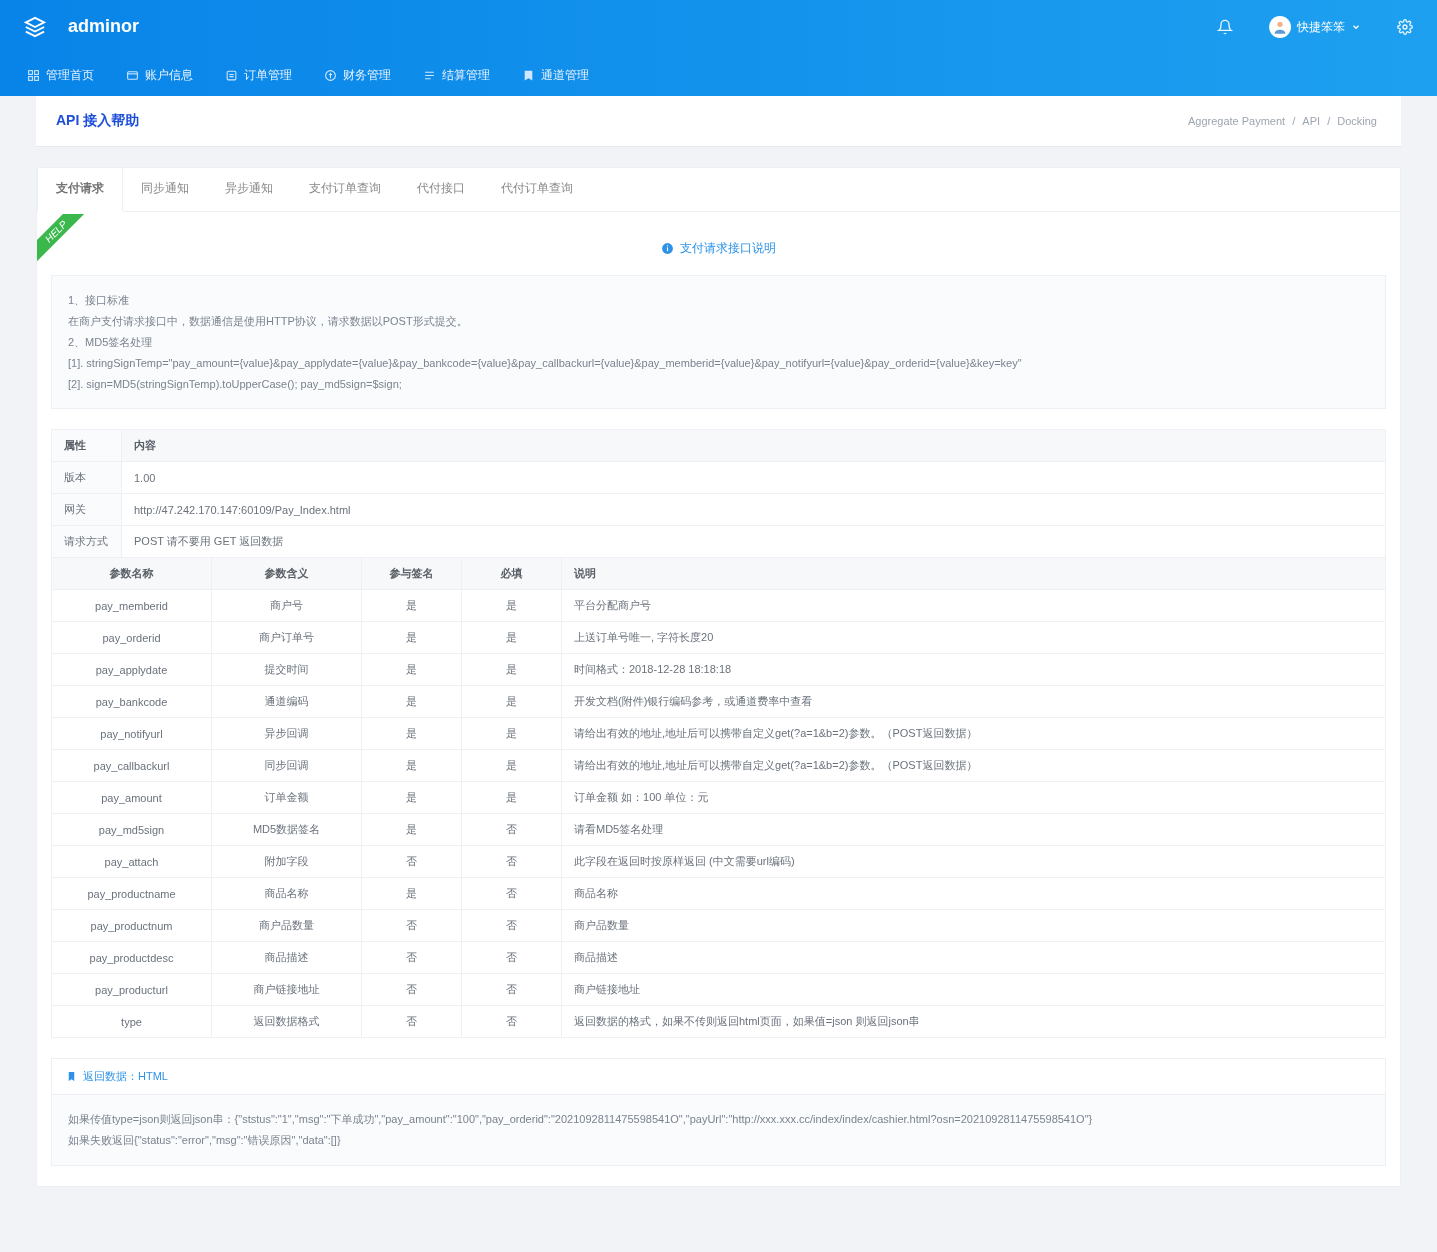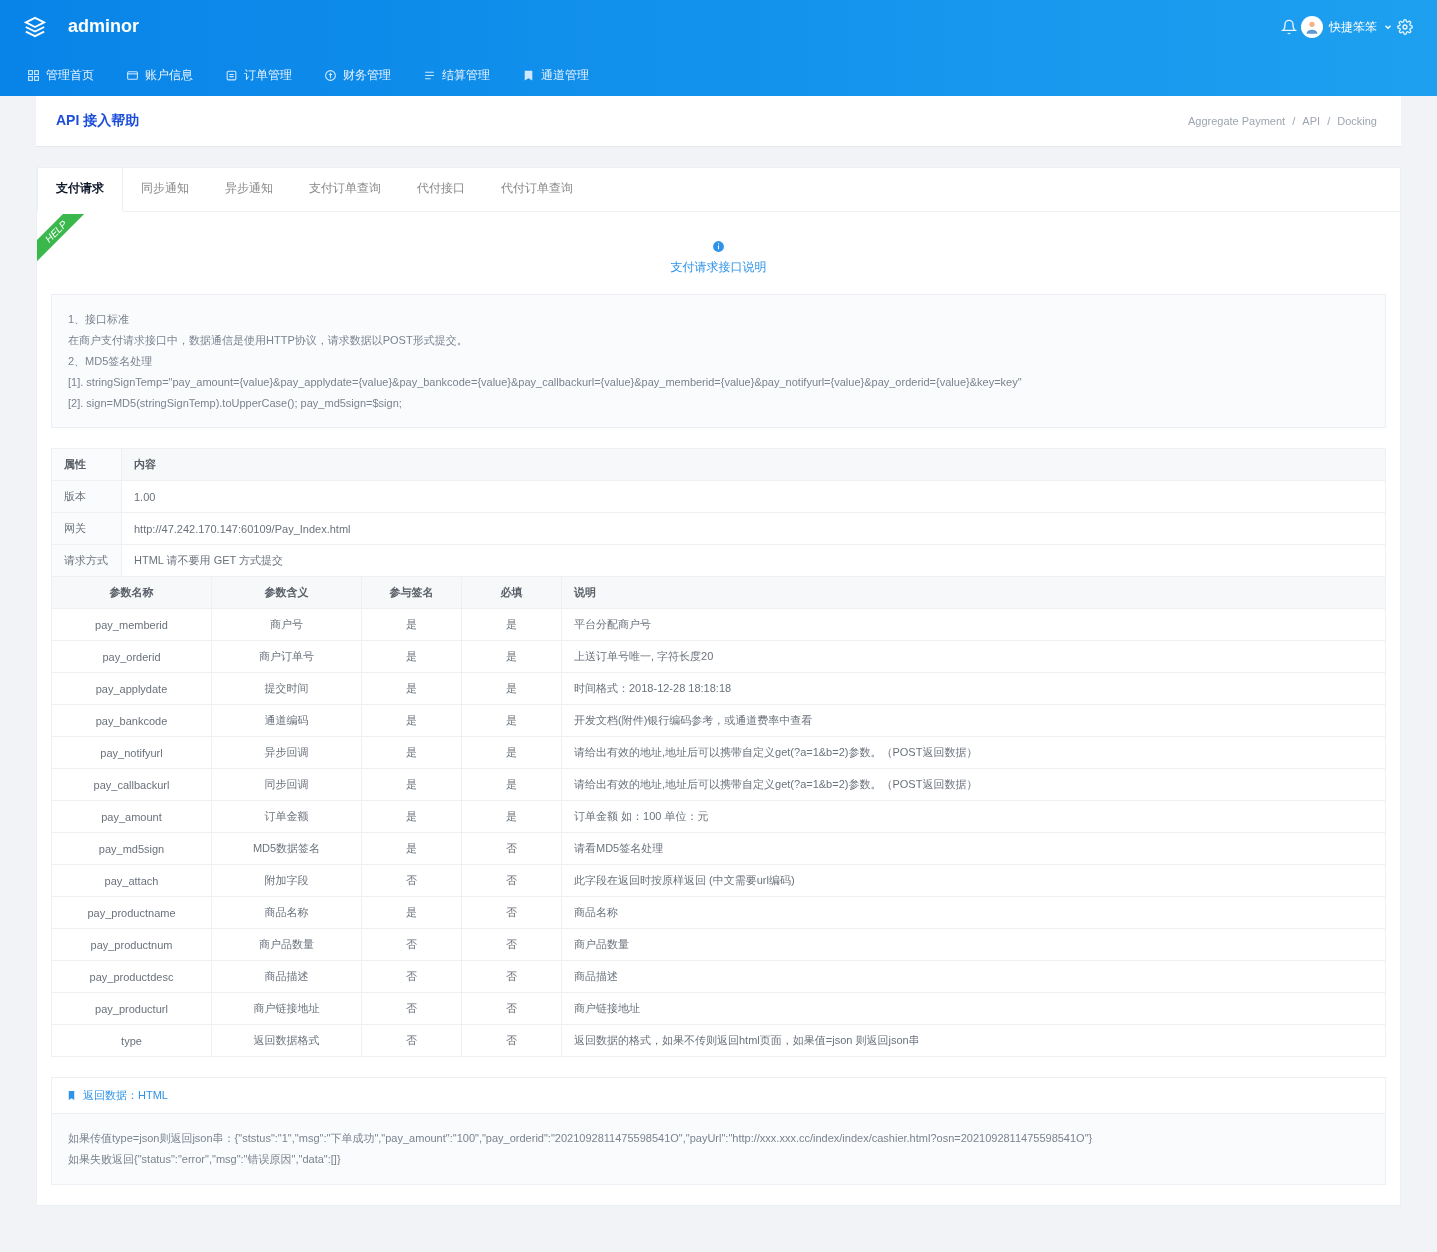--- a/index.html
+++ b/index.html
@@ -1,42 +1,42 @@
 <!DOCTYPE html>
 <html><head>
 <meta charset="utf-8">
 <style>
 * { margin: 0; padding: 0; box-sizing: border-box; }
 body { font-family: -apple-system, "Microsoft YaHei", "Segoe UI", Arial, sans-serif; font-size: 12px; color: #444; background: #f2f3f6; }
 .topbar { background: linear-gradient(to right, #0884e8, #1ea0f0); height: 54px; display: flex; align-items: center; padding: 0 24px; color: #fff; }
 .brand { font-size: 18px; font-weight: 600; display: flex; gap: 22px; }
 .brand svg { width: 22px; height: 22px; }
 .top-spacer { flex: 1; }
-.top-actions { display: flex; align-items: center; gap: 4px; color: #fff; font-size: 12px; }
+.top-actions { display: flex; align-items: center; gap: 36px; color: #fff; font-size: 12px; }
 .avatar { width: 22px; height: 22px; border-radius: 50%; background: #fff; display: inline-flex; align-items: center; justify-content: center; overflow: hidden; }
 .avatar svg { width: 16px; height: 16px; }
 .user-drop { display: flex; align-items: center; gap: 6px; cursor: pointer; }
 .icon-btn { cursor: pointer; opacity: .9; display: inline-flex; }
 .icon-btn svg { width: 16px; height: 16px; }
 .navbar { background: linear-gradient(to right, #0884e8, #1ea0f0); height: 42px; display: flex; align-items: center; padding: 0 27px; gap: 32px; }
 .nav-item { color: #e9f3ff; font-size: 12px; display: flex; align-items: center; gap: 6px; cursor: pointer; }
 .nav-item svg { width: 13px; height: 13px; }
 .page { padding: 0 36px 40px; }
 .page-header { background: #fff; border-bottom: 1px solid #e5e8ec; padding: 16px 20px; display: flex; justify-content: space-between; align-items: center; }
 .page-title { font-size: 14px; font-weight: 600; color: #1d4ed8; }
 .breadcrumb { font-size: 11px; color: #9da6b0; }
 .breadcrumb span { margin: 0 4px; }
 .card { background: #fff; margin-top: 20px; border: 1px solid #eceff3; position: relative; }
 .tabs { display: flex; border-bottom: 1px solid #eceff3; }
 .tab { padding: 12px 18px; font-size: 12px; color: #888; cursor: pointer; border-bottom: 2px solid transparent; }
-.tab.active { color: #0f172a; font-weight: 600; border-bottom-color: #fff; background: #fff; border-right: 1px solid #eceff3; border-left: 1px solid #eceff3; margin-bottom: -1px; }
+.tab.active { color: #737373; font-weight: 600; border-bottom-color: #fff; background: #fff; border-right: 1px solid #eceff3; border-left: 1px solid #eceff3; margin-bottom: -1px; }
 .help-ribbon { position: absolute; top: 46px; left: 0; width: 48px; height: 48px; overflow: hidden; }
 .help-ribbon span { position: absolute; transform: rotate(-45deg); background: #3bb84c; color: #fff; font-size: 10px; padding: 2px 30px; top: 10px; left: -24px; font-style: italic; }
 .panel-body { padding: 20px 14px; }
-.notice-title { text-align: center; font-size: 12px; color: #2e93e7; padding: 8px 0 18px; display: flex; align-items: center; justify-content: center; gap: 6px; flex-direction: column; }
+.notice-title { text-align: center; font-size: 12px; color: #2e93e7; padding: 8px 0 18px; display: flex; align-items: center; justify-content: center; gap: 6px; }
 .notice-title svg { width: 13px; height: 13px; }
 .desc-block { border: 1px solid #eceff3; background: #fafbfc; padding: 14px 16px; font-size: 11px; line-height: 1.9; color: #7a8390; margin-bottom: 20px; }
 table { width: 100%; border-collapse: collapse; font-size: 11px; }
 th, td { border: 1px solid #eef0f3; padding: 8px 12px; text-align: left; color: #6a727c; }
 thead th { background: #f7f8fa; color: #5a6068; font-weight: 600; }
 .info-table td:first-child, .info-table th:first-child { width: 70px; background: #fafbfc; }
 .params-table th:nth-child(1), .params-table td:nth-child(1) { width: 160px; text-align: center; }
 .params-table th:nth-child(2), .params-table td:nth-child(2) { width: 150px; text-align: center; }
 .params-table th:nth-child(3), .params-table td:nth-child(3) { width: 100px; text-align: center; }
 .params-table th:nth-child(4), .params-table td:nth-child(4) { width: 100px; text-align: center; }
@@ -181,21 +181,21 @@
             <tr>
               <td>版本</td>
               <td>1.00</td>
             </tr>
             <tr>
               <td>网关</td>
               <td>http://47.242.170.147:60109/Pay_Index.html</td>
             </tr>
             <tr>
               <td>请求方式</td>
-              <td>HTML 请不要用 GET 方式提交</td>
+              <td>POST 请不要用 GET 返回数据</td>
             </tr>
           </tbody>
       </table>
 
       <table class="params-table" style="margin-top:-1px">
         <thead>
             <tr>
           <th>参数名称</th>
           <th>参数含义</th>
           <th>参与签名</th>

